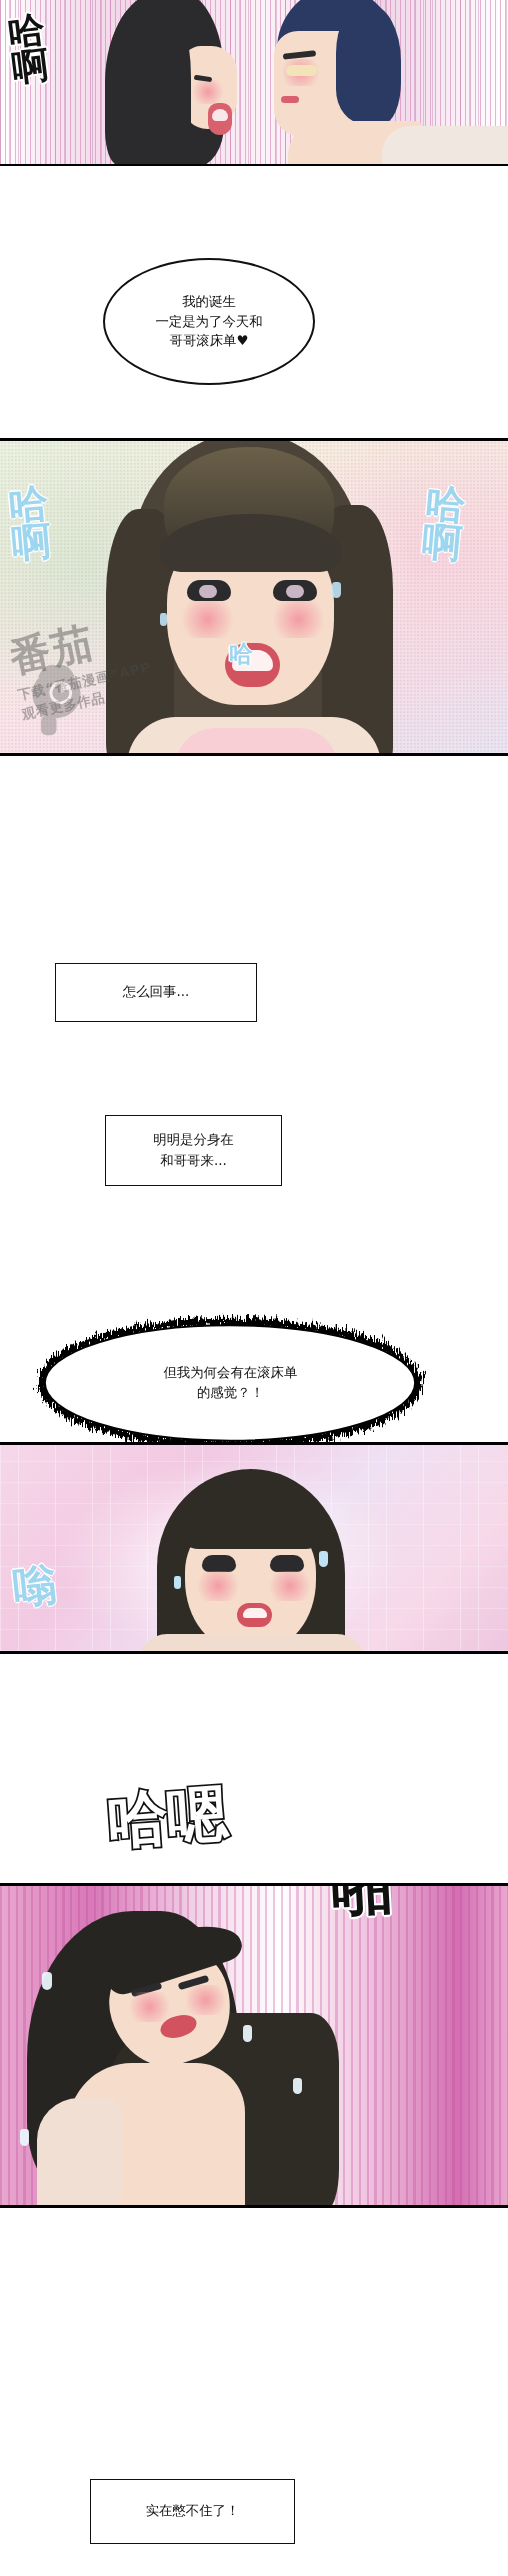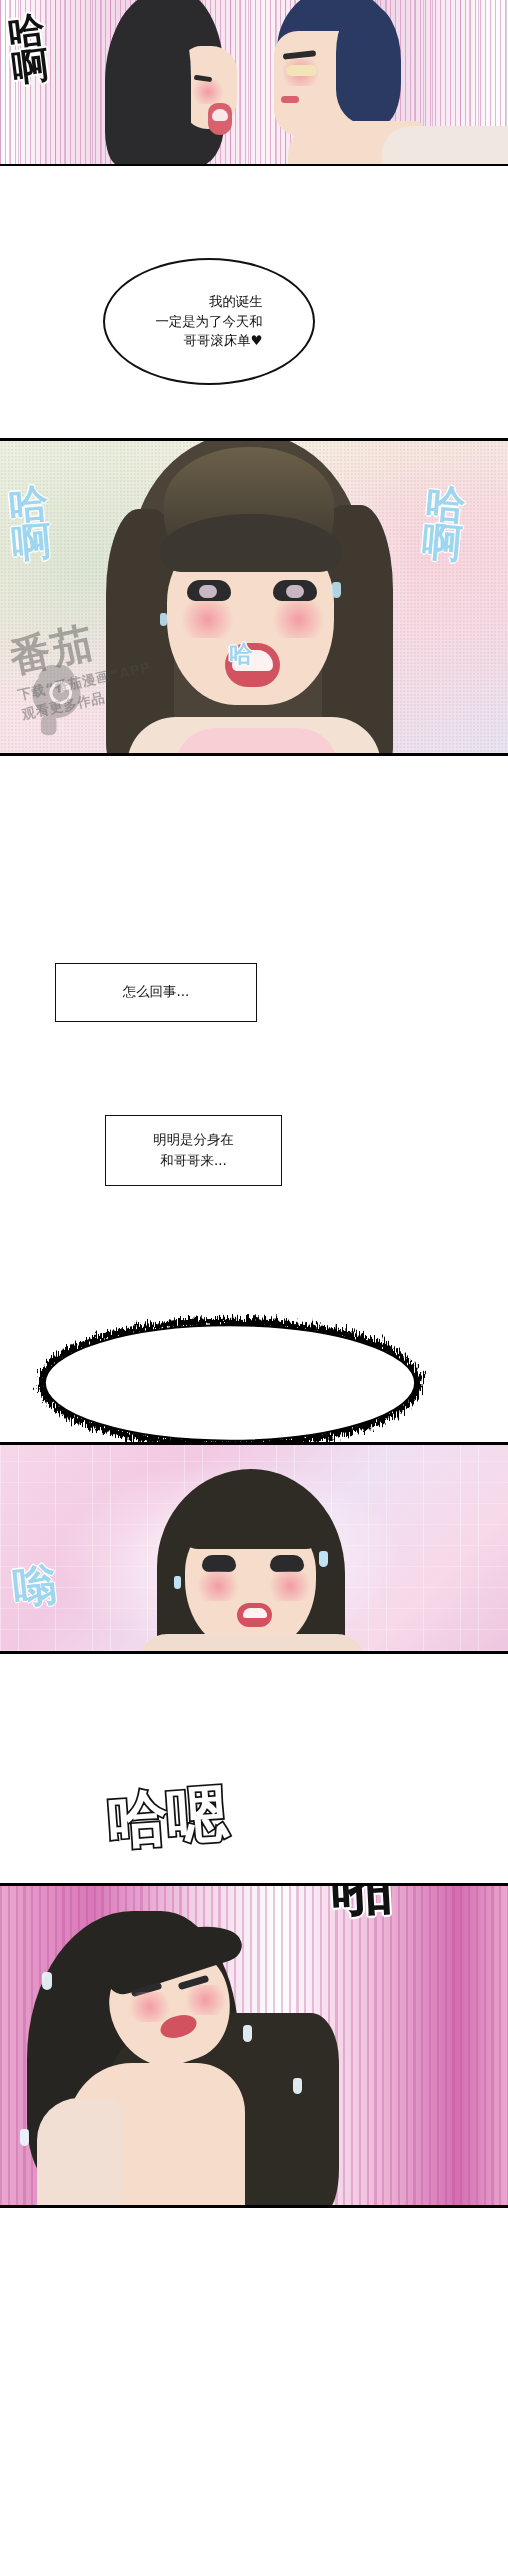--- a/index.html
+++ b/index.html
@@ -70,21 +70,21 @@
       1.4px 1.4px 0 #fff,-1.4px 1.4px 0 #fff,1.4px -1.4px 0 #fff,-1.4px -1.4px 0 #fff;}
   .sfx.cyan{color:#9fd6ef;text-shadow:
       1.4px 0 0 #fff,-1.4px 0 0 #fff,0 1.4px 0 #fff,0 -1.4px 0 #fff;}
   .sfx.outline{color:#fff;
       -webkit-text-stroke:3.5px #111;paint-order:stroke fill;
       text-shadow:0 0 0 #000;}
 
   
   .bubble-oval{
     position:absolute;background:#fff;border:2.1px solid #111;border-radius:50%;
-    display:flex;align-items:center;justify-content:center;text-align:right;
+    display:flex;align-items:center;justify-content:center;text-align:center;
     font-size:13.4px;line-height:1.45;color:#111;font-weight:500;
     font-family:"DejaVu Sans","Liberation Sans",sans-serif;white-space:pre-line;
     box-sizing:border-box;
   }
   .bubble-rect{
     position:absolute;background:#fff;border:1.4px solid #111;
     display:flex;align-items:center;justify-content:center;text-align:center;
     font-size:13.4px;line-height:1.5;color:#111;
     font-family:"DejaVu Sans","Liberation Sans",sans-serif;white-space:pre-line;
     box-sizing:border-box;
@@ -216,20 +216,22 @@
       <defs>
         <filter id="spike" x="-10%" y="-25%" width="120%" height="150%">
           <feTurbulence type="fractalNoise" baseFrequency="0.9 0.06" numOctaves="3" seed="7" result="n"></feTurbulence>
           <feDisplacementMap in="SourceGraphic" in2="n" scale="26" xChannelSelector="R" yChannelSelector="G"></feDisplacementMap>
         </filter>
       </defs>
       <ellipse cx="290" cy="105" rx="266" ry="86" fill="none" stroke="#000" stroke-width="13" filter="url(#spike)"></ellipse>
       <ellipse cx="290" cy="105" rx="262" ry="82" fill="#fff"></ellipse>
       <ellipse cx="290" cy="105" rx="262" ry="82" fill="none" stroke="#000" stroke-width="3"></ellipse>
     </svg>
+    <div class="txt">但我为何会有在滚床单
+的感觉？！</div>
   </div>
 
   <div class="panel bordered" style="top:1442px;height:212px;">
     <div class="bg-pinkroom"></div>
 
     <div>
       <div class="hair" style="left:157px;top:24px;width:188px;height:212px;border-radius:95px 95px 42px 42px/99px 106px 42px 42px;background:#2f2c26;"></div>
       <div class="skin" style="left:185px;top:65px;width:131px;height:141px;border-radius:64px 64px 57px 57px/62px 62px 71px 71px;"></div>
       <div class="hair" style="left:180px;top:57px;width:144px;height:47px;border-radius:72px 72px 18.4px 18.4px/31px 31px 15.5px 15.5px;background:#2f2c26;"></div>
       <div style="position:absolute;left:202px;top:110px;width:34px;height:17px;background:#2b2b2e;border-radius:17px 17px 11.3px 11.3px;"></div>
@@ -273,15 +275,16 @@
       <div style="position:absolute;left:243px;top:139px;width:9.2px;height:17px;background:#e9f4fb;border-radius:5px 5px 6.4px 6.4px;opacity:.95;"></div>
       <div style="position:absolute;left:293px;top:192px;width:8.5px;height:15.5px;background:#e9f4fb;border-radius:4.2px 4.2px 5.7px 5.7px;opacity:.95;"></div>
       <div style="position:absolute;left:20px;top:243px;width:8.5px;height:17px;background:#e9f4fb;border-radius:4.2px 4.2px 5.7px 5.7px;opacity:.95;"></div>
     </div>
 
     <div class="sfx black" style="left:331px;top:-28px;font-size:61px;transform:rotate(-3deg);">啪</div>
   </div>
 
   <div class="gap" style="top:2209px;height:219px;"></div>
 
+  <div class="bubble-rect" style="left:90px;top:2479px;width:205px;height:65px;">实在憋不住了！</div>
 
 </div>
 
 
 </body></html>

